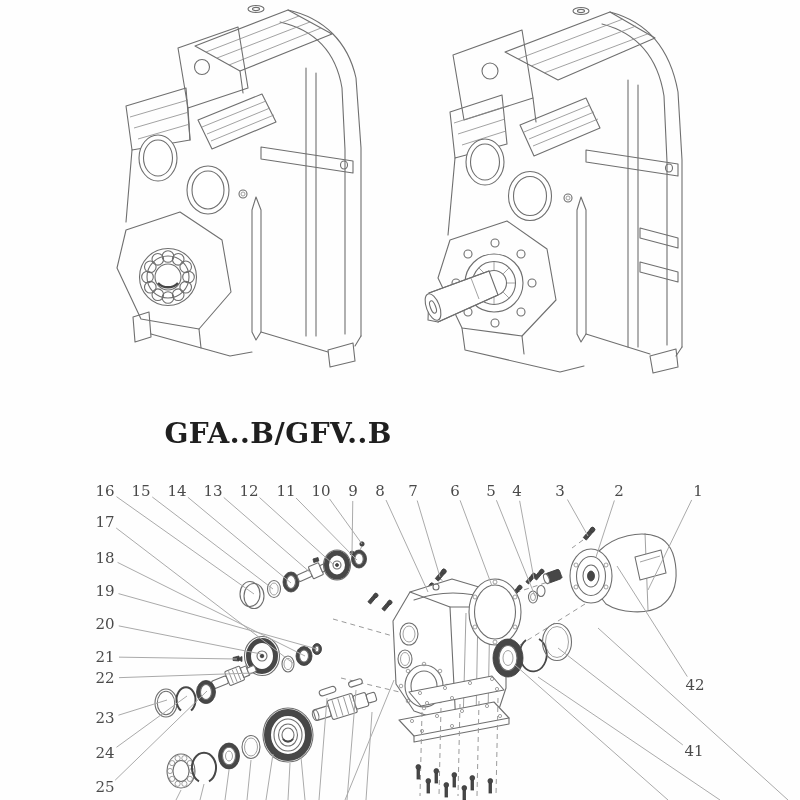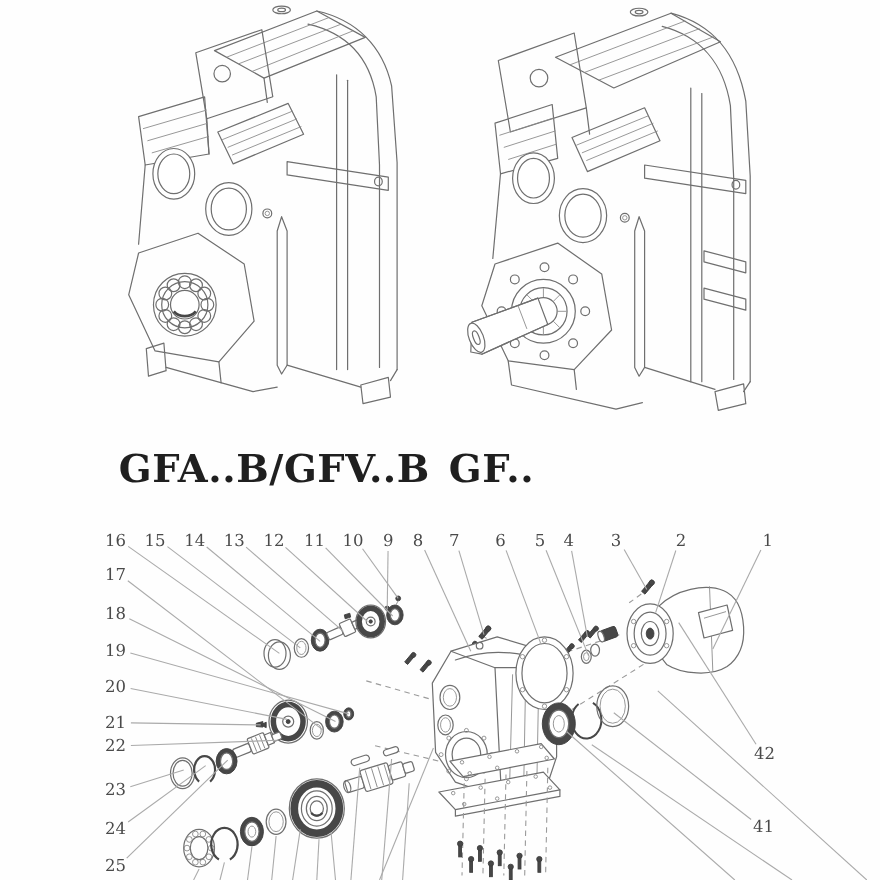--- a/index.html
+++ b/index.html
@@ -1,22 +1,22 @@
 <!DOCTYPE html>
 <html><head>
 <meta charset="utf-8">
 <style>
   html,body{margin:0;padding:0;background:#e8e8e8;}
   .page{position:relative;width:800px;height:800px;background:#fefefe;overflow:hidden;
         font-family:"DejaVu Serif", serif;}
   .fig{position:absolute;top:0;}
   .fig-a{left:108px;width:284px;height:395px;}
   .fig-b{left:408px;width:302px;height:398px;}
-  .caption{position:absolute;top:406px;width:100%;text-align:left;
-           font-weight:bold;font-size:35px;color:#1f1f1f;letter-spacing:.5px;}
+  .caption{position:absolute;top:417px;width:100%;text-align:right;
+           font-weight:bold;font-size:28px;color:#1f1f1f;letter-spacing:.5px;}
   .cap-a{left:108px;width:284px;}
   .cap-b{left:408px;width:302px;}
   .exploded-wrap{position:absolute;left:0;top:480px;width:800px;height:320px;}
   
   .ln{stroke:#6f6f6f;stroke-width:1.1;fill:none;stroke-linejoin:round;stroke-linecap:round;}
   .lnw{stroke:#6f6f6f;stroke-width:1.1;fill:#fff;stroke-linejoin:round;}
   .thin{stroke:#8a8a8a;stroke-width:.8;fill:none;}
   .dk{fill:#474747;stroke:#3c3c3c;stroke-width:.8;}
   .rim{stroke:#474747;fill:none;}
   .dash{stroke:#9a9a9a;stroke-width:1;fill:none;stroke-dasharray:5 4;}
@@ -172,21 +172,20 @@
 
       <path class="ln" d="M54,328 L57,350 L152,372 L176,366"></path>
       <path class="ln" d="M242,356 L268,349 L270,367 L245,373 Z"></path>
       <path class="ln" d="M178,334 L242,354"></path>
       <path class="ln" d="M274,347 L268,356"></path>
       <path class="ln" d="M114,336 L116,354"></path>
     </g>
   </svg>
 
   <div class="caption cap-a">GFA..B/GFV..B</div>
-  <div class="caption cap-b">GF..</div>
 
   <div class="exploded-wrap">
   <svg id="exploded-svg" viewBox="0 0 800 320" width="800" height="320">
     <g id="parts">
 
       <path class="dash" d="M333,139 L428,166"></path>
       <path class="dash" d="M341,198 L412,215"></path>
       <path class="dash" d="M563,97 L433,140"></path>
       <path class="dash" d="M585,124 L512,170"></path>
       <path class="dash" d="M438,98 L472,116"></path>

